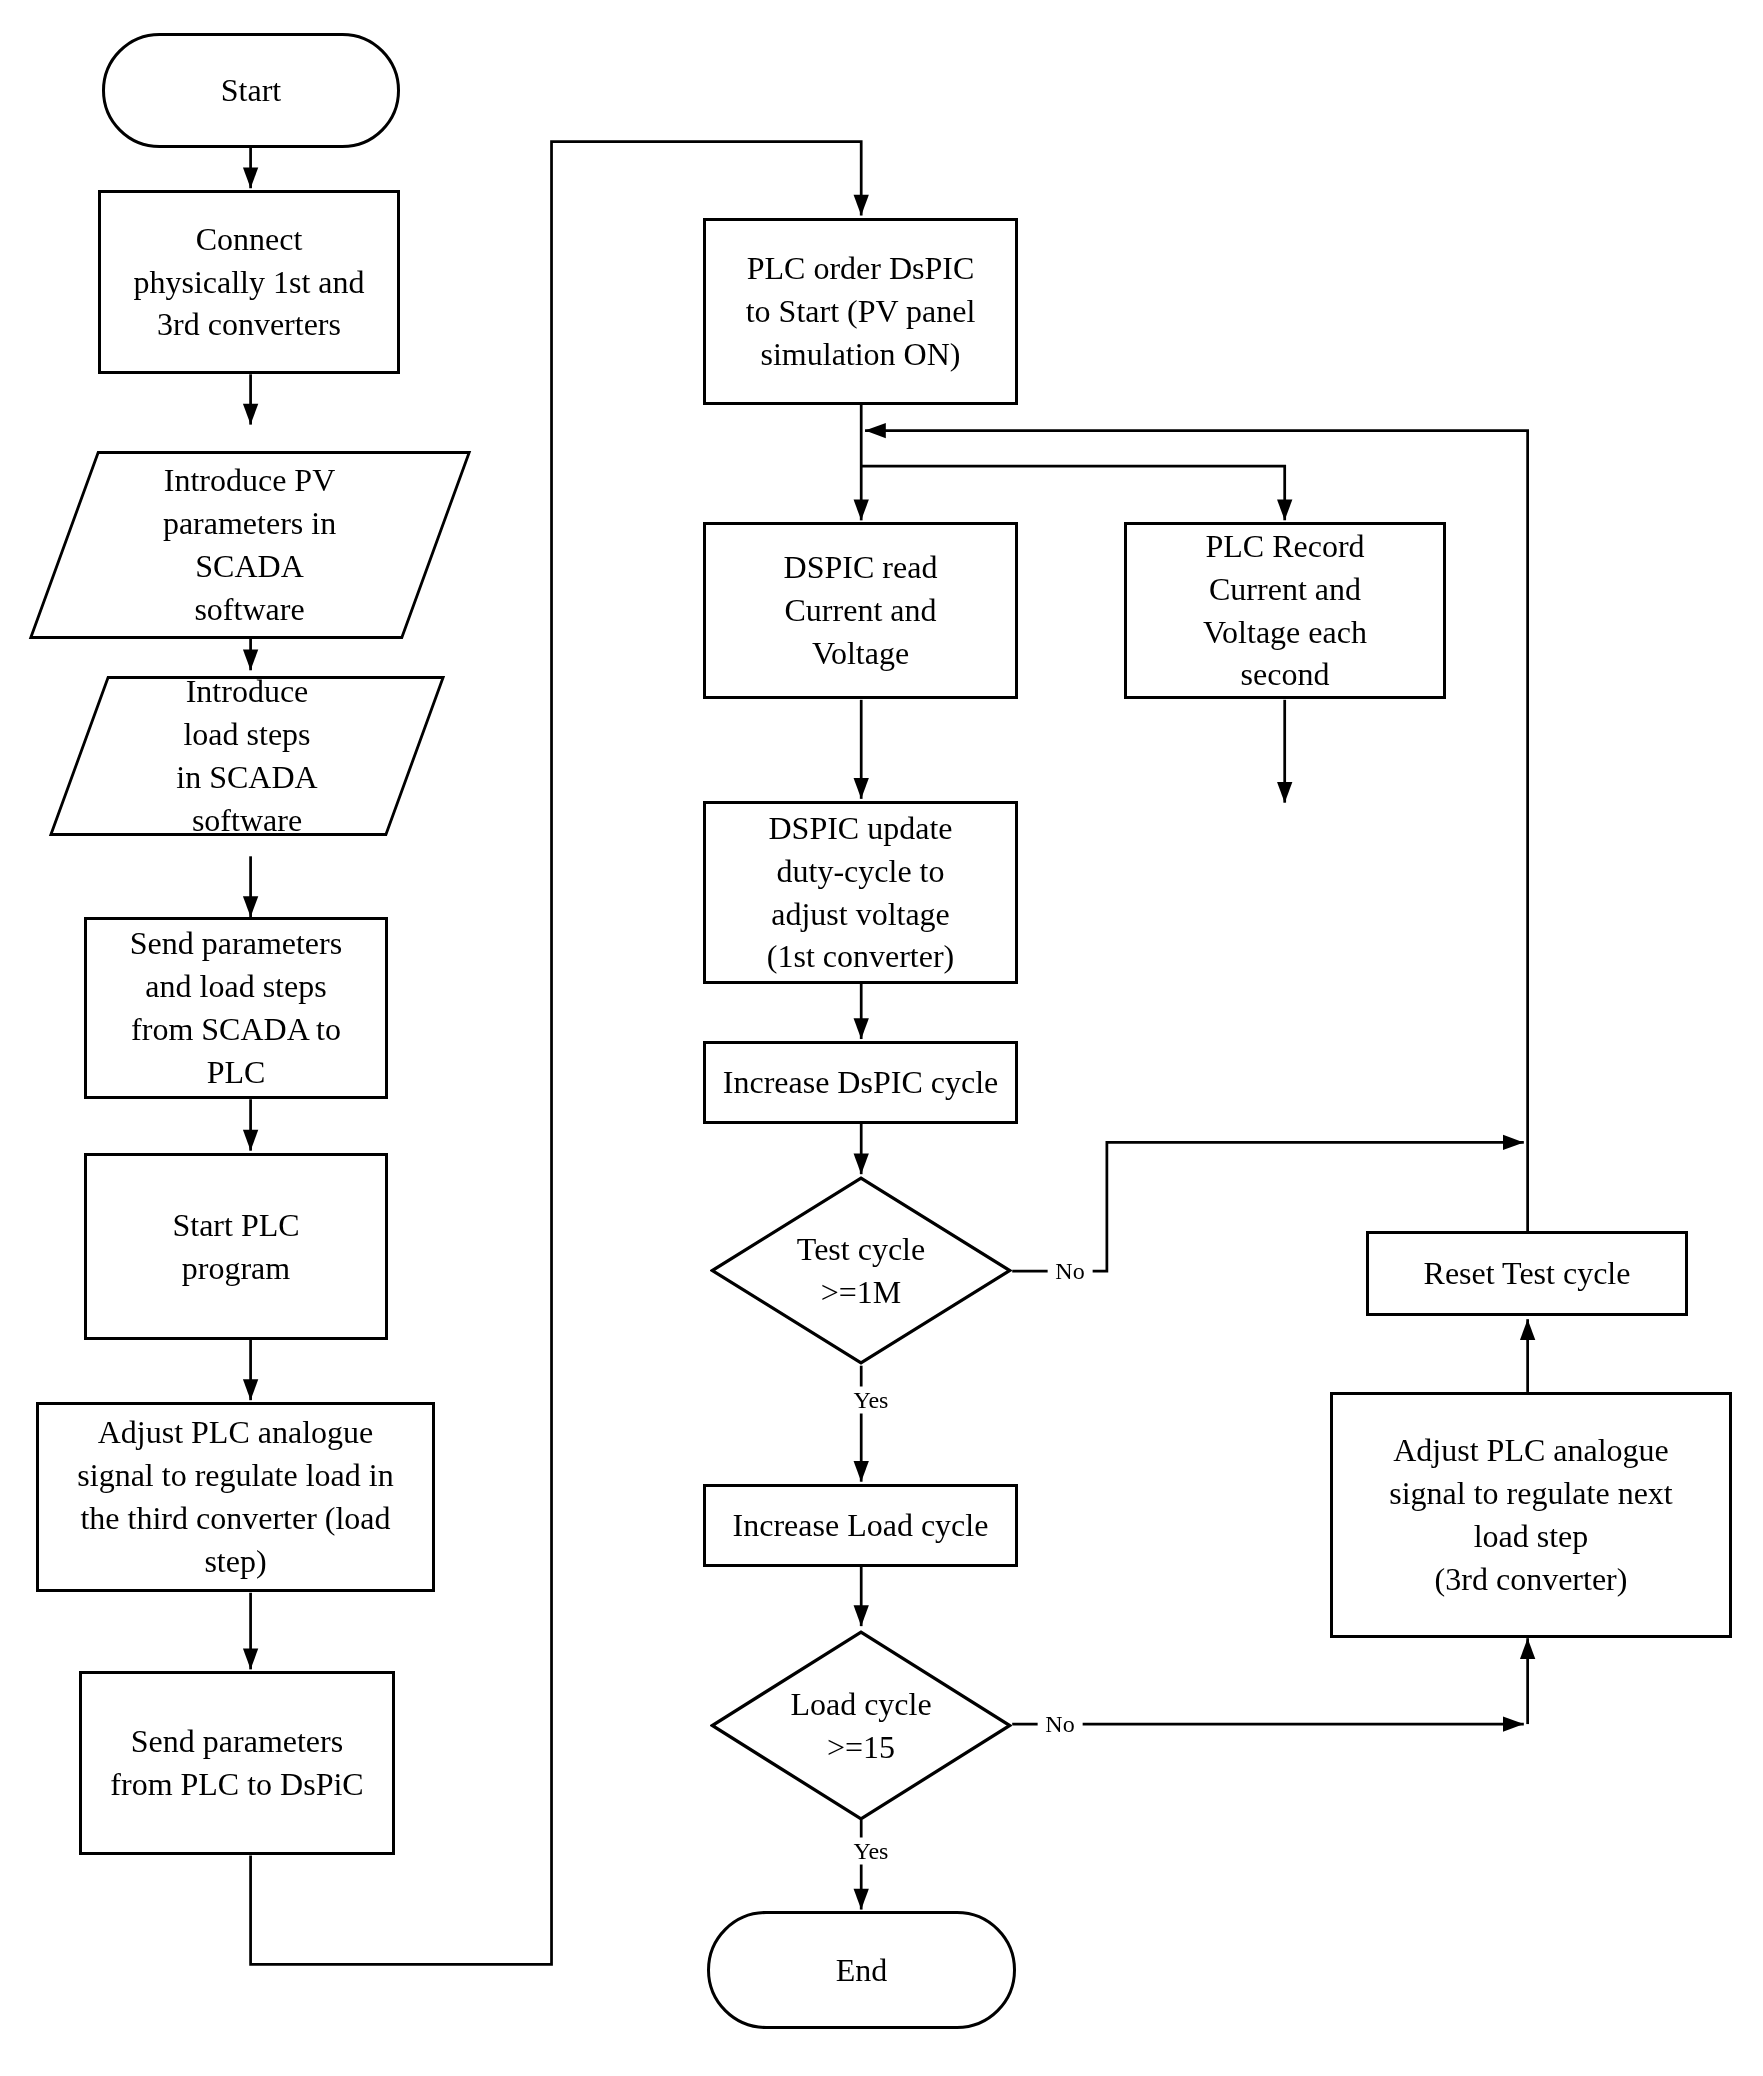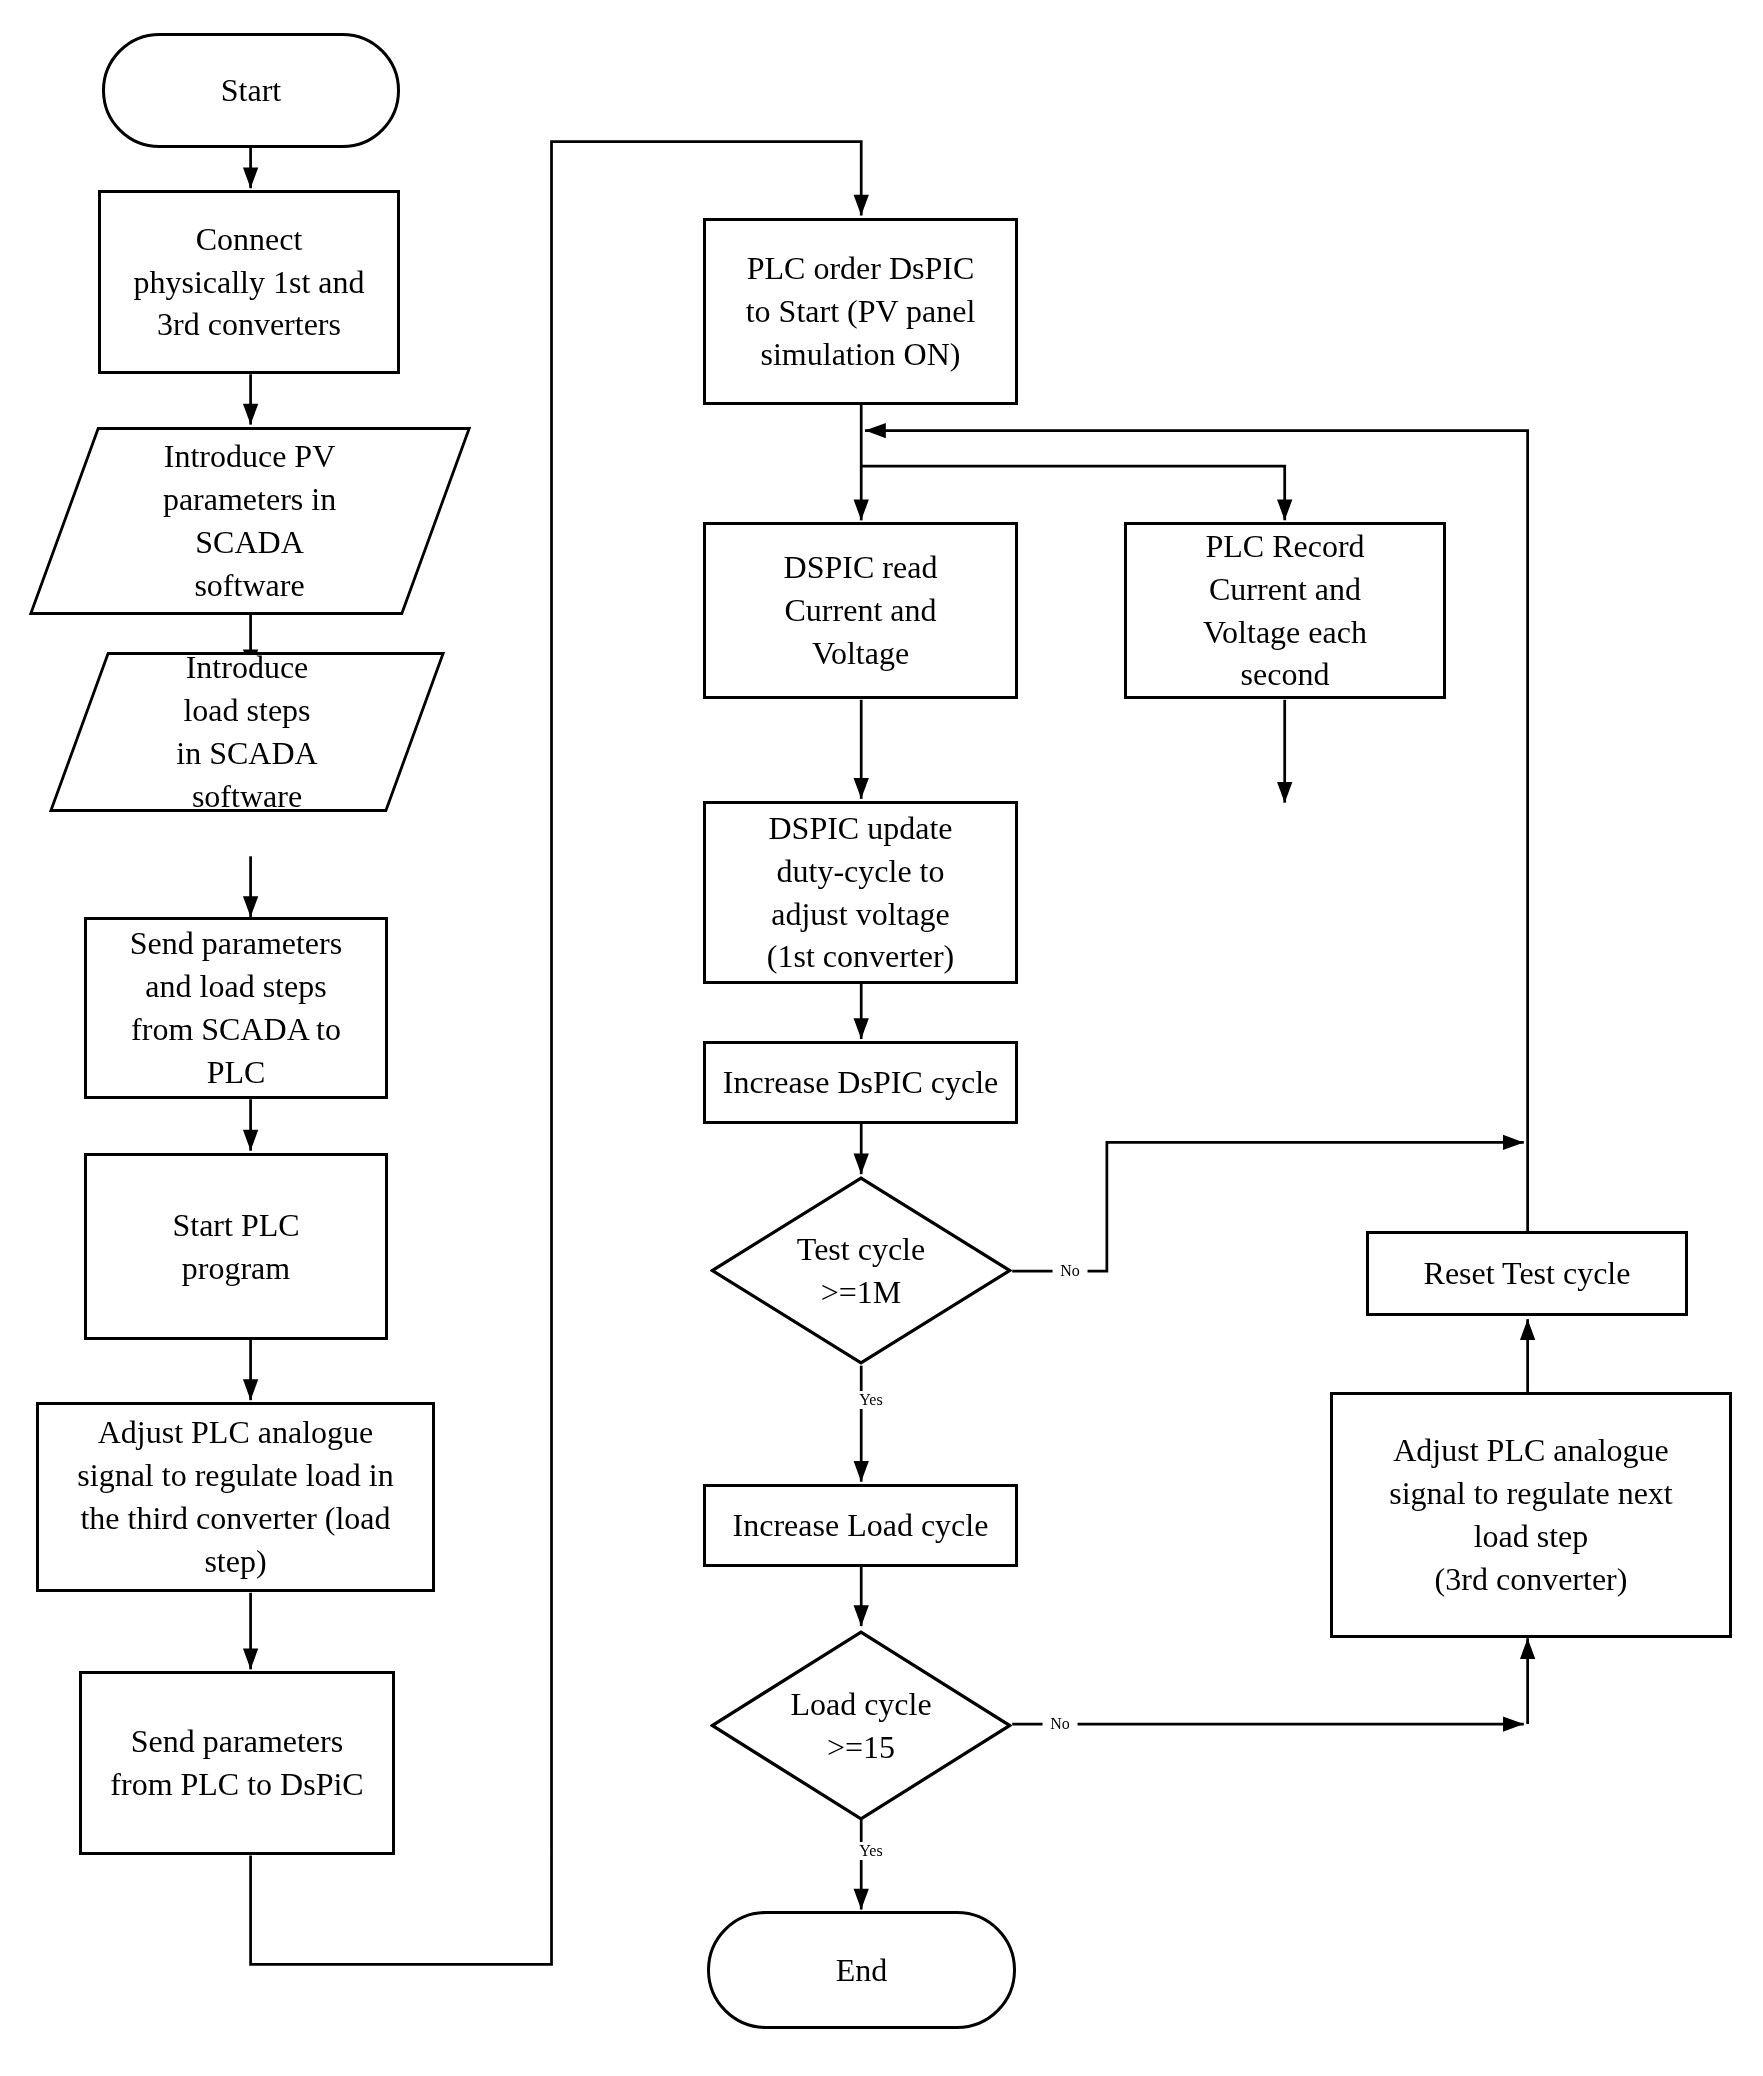--- a/index.html
+++ b/index.html
@@ -14,26 +14,26 @@
           text-align:center; font-size:32px; line-height:1.34; }
   .node .lbl { white-space:pre-line; position:relative; z-index:2; }
 
   .rect { border:3.3px solid #000; background:#fff; padding:0 9px; }
   .stadium { border:3.3px solid #000; background:#fff; border-radius:66px; }
 
   .diamond { background:transparent; }
   .diamond svg { position:absolute; left:0; top:0; width:100%; height:100%; z-index:1; }
   .diamond polygon { fill:#fff; stroke:#000; stroke-width:6; }
 
-  .para { background:transparent; }
+  .para { background:transparent;margin-top:24px; }
   .para .bg { position:absolute; top:0; bottom:0; left:39px; right:39px;
               border:3.3px solid #000; background:#fff; transform:skewX(-20deg); z-index:1; }
 
   .edge-label { position:absolute; transform:translate(-50%,-50%); background:#fff;
-                padding:0 7.7px; font-size:16px; z-index:3; }
+                padding:0 7.7px; font-size:24px; z-index:3; }
 </style>
 </head>
 <body>
 
 <div id="canvas">
 
   <svg class="edges" viewBox="0 0 3224 3796">
     <defs>
       <marker id="arr" markerUnits="userSpaceOnUse" markerWidth="44" markerHeight="36" refX="40" refY="18" orient="auto">
         <path d="M2,4 L40,18 L2,32 Z" fill="#000"></path>

